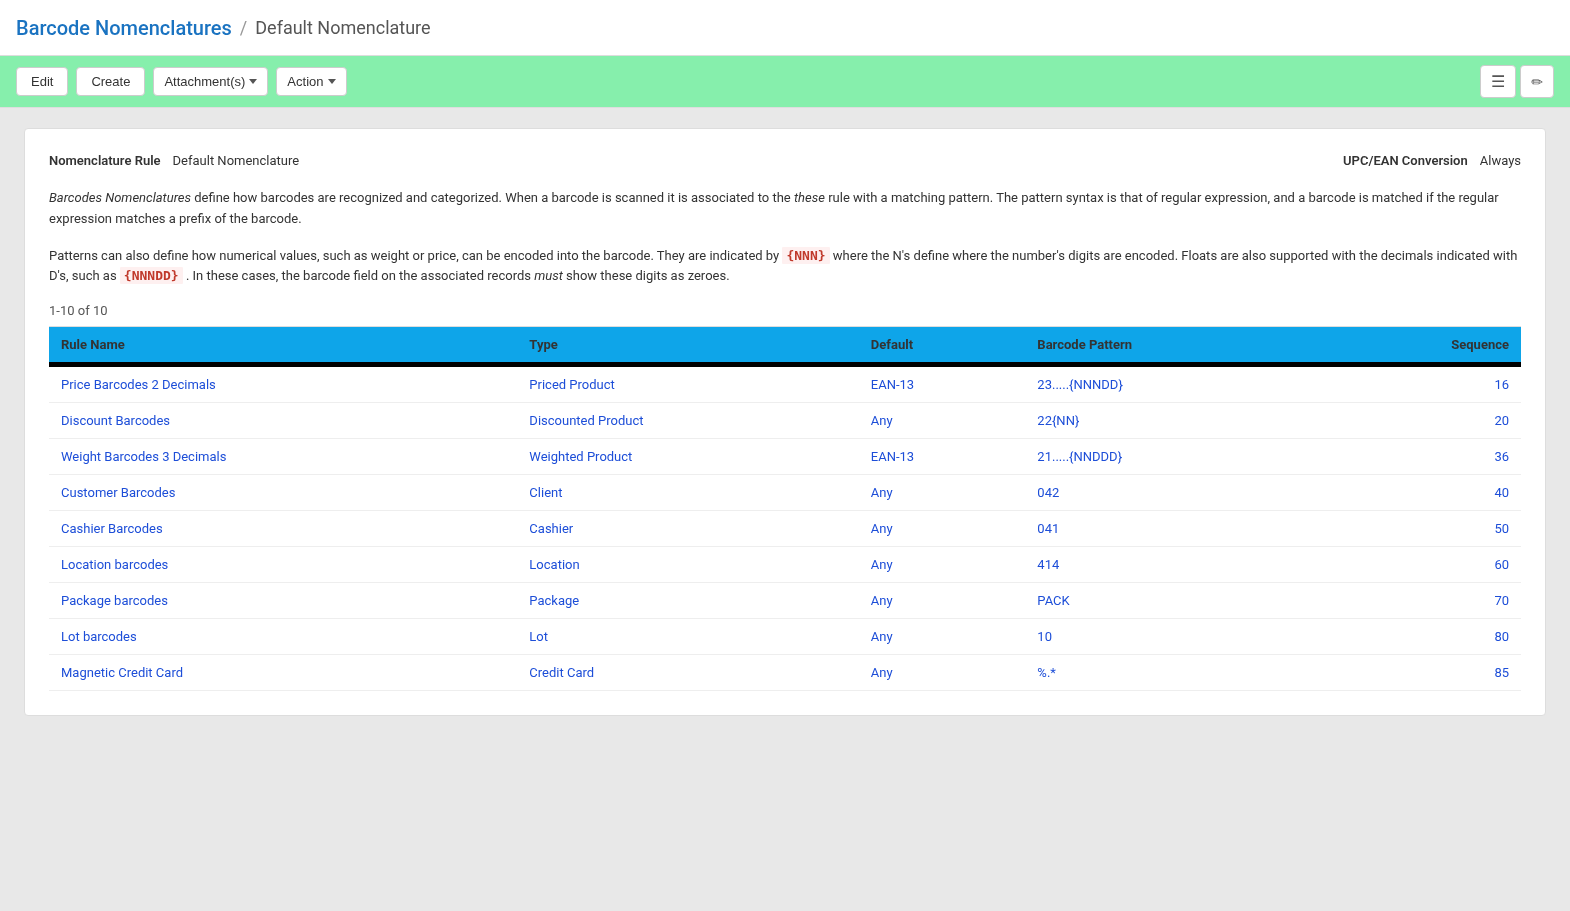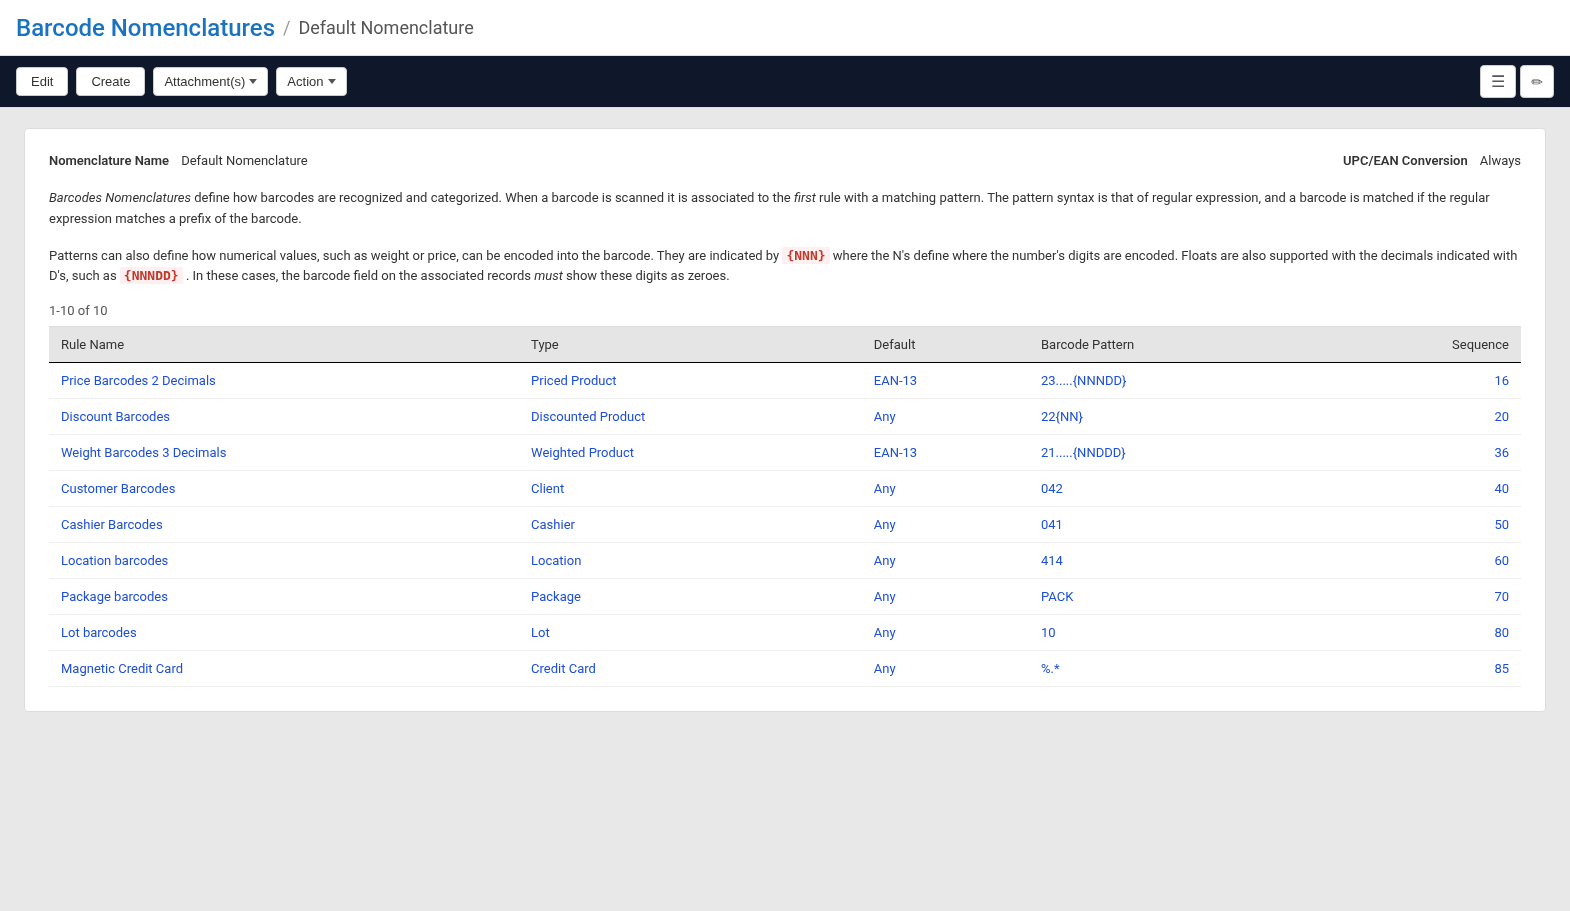--- a/index.html
+++ b/index.html
@@ -21,37 +21,37 @@
       gap: 8px;
     }
     .breadcrumb {
       display: flex;
       align-items: center;
       gap: 8px;
       flex: 1;
     }
     .breadcrumb-link {
       color: #1a73c1;
-      font-size: 24px;
+      font-size: 20px;
       font-weight: 500;
       cursor: pointer;
       text-decoration: none;
     }
     .breadcrumb-sep {
       color: #999;
       font-size: 18px;
     }
     .breadcrumb-current {
       color: #555;
       font-size: 18px;
     }
 
     
     .toolbar {
-      background: #0f172a;
+      background: #86efac;
       border-bottom: 1px solid #ddd;
       padding: 0 16px;
       display: flex;
       align-items: center;
       height: 52px;
       gap: 8px;
     }
     .btn {
       border: 1px solid #ccc;
       background: #fff;
@@ -169,26 +169,26 @@
       color: #555;
     }
 
     
     .data-table {
       width: 100%;
       border-collapse: collapse;
       font-size: 13px;
     }
     .data-table th {
-      background: #e5e5e5;
+      background: #0ea5e9;
       border-top: 1px solid #ddd;
-      border-bottom: 1px solid #000000;
+      border-bottom: 5px solid #000000;
       padding: 10px 12px;
       text-align: left;
-      font-weight: 400;
+      font-weight: 700;
       color: #333;
     }
     .data-table th:last-child {
       text-align: right;
     }
     .data-table td {
       padding: 10px 12px;
       border-bottom: 1px solid #eee;
       color: #1d4ed8;
     }
@@ -234,32 +234,32 @@
       <span class="edit-icon"></span>
     </button>
   </div>
 </div>
 
 <div class="page-content">
   <div class="form-card">
 
     <div class="form-row">
       <div class="form-field">
-        <span class="form-label">Nomenclature Name</span>
+        <span class="form-label">Nomenclature Rule</span>
         <span class="form-value">Default Nomenclature</span>
       </div>
       <div style="flex:1;"></div>
       <div class="form-field">
         <span class="form-label">UPC/EAN Conversion</span>
         <span class="form-value">Always</span>
       </div>
     </div>
 
     <div class="description-block">
-      <em>Barcodes Nomenclatures</em><span> define how barcodes are recognized and categorized. When a barcode is scanned it is associated to the </span><em>first</em><span> rule with a matching pattern. The pattern syntax is that of regular expression, and a barcode is matched if the regular expression matches a prefix of the barcode.</span>
+      <em>Barcodes Nomenclatures</em><span> define how barcodes are recognized and categorized. When a barcode is scanned it is associated to the </span><em>these</em><span> rule with a matching pattern. The pattern syntax is that of regular expression, and a barcode is matched if the regular expression matches a prefix of the barcode.</span>
     </div>
 
     <div class="description-block">
       <span>Patterns can also define how numerical values, such as weight or price, can be encoded into the barcode. They are indicated by </span><span class="code-tag">{NNN}</span><span> where the N's define where the number's digits are encoded. Floats are also supported with the decimals indicated with D's, such as </span><span class="code-tag">{NNNDD}</span><span> . In these cases, the barcode field on the associated records </span><em>must</em><span> show these digits as zeroes.</span>
     </div>
 
     <div class="pagination-row">
       <span>1-10 of 10</span>
     </div>
 

